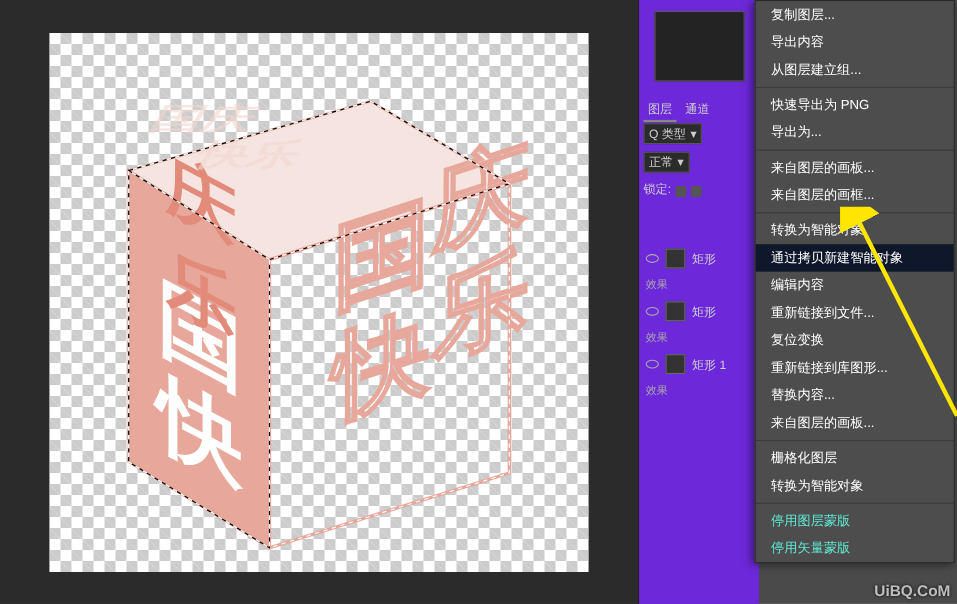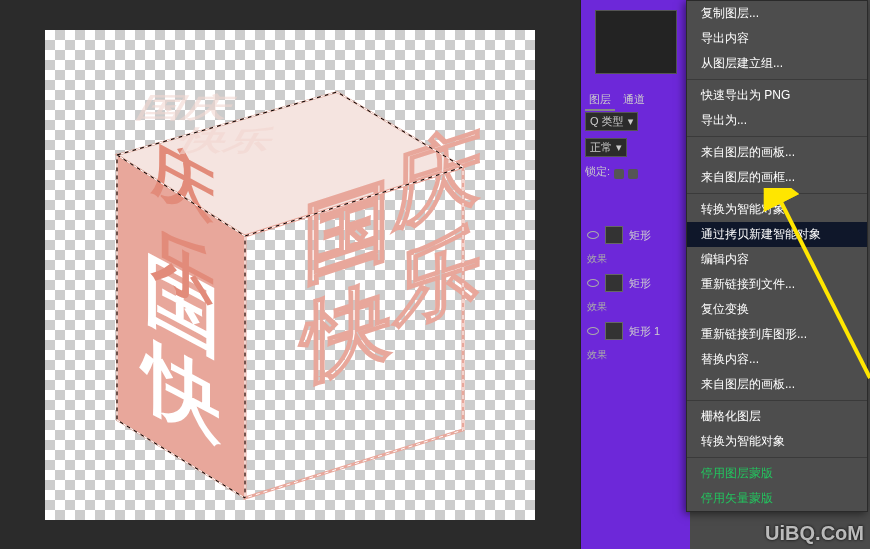--- a/index.html
+++ b/index.html
@@ -126,21 +126,21 @@
     background: #4d4d4d;
     border: 1px solid #2a2a2a;
     box-shadow: -2px 2px 8px rgba(0,0,0,0.5);
   }
   .menu-item {
     padding: 4px 14px;
     font-size: 12px;
     color: #ffffff;
     white-space: nowrap;
   }
-  .menu-item.disabled { color: #22c55e; }
+  .menu-item.disabled { color: #5eead4; }
   .menu-item.highlight {
     background: #0f172a;
     color: #fff;
   }
   .menu-sep {
     height: 1px;
     background: #3a3a3a;
     margin: 3px 0;
   }
 
@@ -151,21 +151,21 @@
     width: 120px;
     height: 200px;
     pointer-events: none;
   }
 
   .watermark {
     position: absolute;
     right: 6px;
     bottom: 4px;
     color: rgba(255,255,255,0.7);
-    font-size: 20px;
+    font-size: 14px;
     font-weight: bold;
     text-shadow: 0 0 3px #000;
   }
 
   .panel-thumb {
     position: absolute;
     top: 10px;
     left: 14px;
     width: 82px;
     height: 64px;

